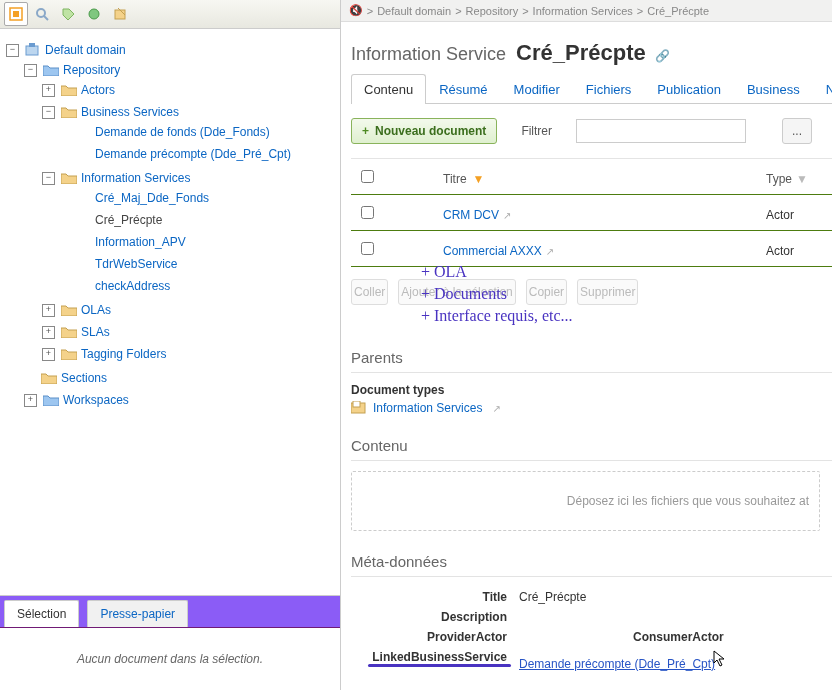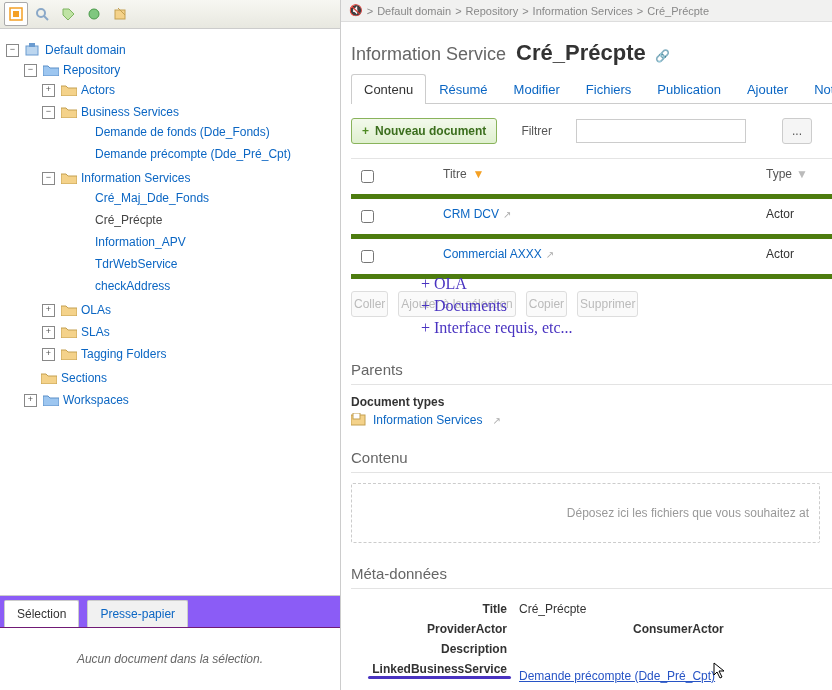--- a/index.html
+++ b/index.html
@@ -37,21 +37,21 @@
 .tabs{display:flex;border-bottom:1px solid #ccc}
 .tab{padding:7px 12px;border:1px solid transparent;border-bottom:none;font-size:13px;color:#0b66c3;cursor:pointer;margin-bottom:-1px}
 .tab.active{border-color:#ccc;background:#fff;border-radius:3px 3px 0 0;color:#333}
 .actionrow{display:flex;align-items:center;gap:24px;padding:14px 0}
 .btn-new{border:1px solid #89b35b;background:linear-gradient(#f3f9ec,#dff0cf);color:#3b6e1d;padding:5px 10px;border-radius:3px;cursor:pointer;display:flex;align-items:center;gap:6px;font-weight:bold}
 .plus-g{color:#4d8a22;font-weight:bold}
 .filterlbl{color:#555}
 .filter-input{border:1px solid #ccc;height:22px;width:160px;padding:0 4px}
 .btn-more{border:1px solid #ccc;background:#f5f5f5;border-radius:3px;height:24px;width:28px;margin-left:12px;cursor:pointer;display:flex;align-items:center;justify-content:center;color:#555}
 .table{width:100%;border-top:1px solid #e4e4e4}
-.table .thead,.table .trow{display:flex;align-items:flex-start;border-bottom:5px solid #4d7c0f}
+.table .thead,.table .trow{display:flex;align-items:flex-end;border-bottom:1px solid #4d7c0f}
 .table .thead{color:#555}
 .table .cell{padding:8px 6px}
 .cell.ck{width:36px}
 .cell.ico{width:26px}
 .cell.title{flex:1}
 .cell.type{width:60px;text-align:left}
 .table a.link{color:#0b66c3;text-decoration:none;cursor:pointer}
 .ext{color:#aaa;font-size:10px;margin-left:4px}
 .sort{color:#f4a024;margin-left:6px}
 .actions{display:flex;gap:10px;padding:12px 0}
@@ -308,21 +308,21 @@
         <span class="title">Cré_Précpte</span>
         <span class="link-icon">🔗</span>
       </div>
 
       <div class="tabs">
         <div class="tab active">Contenu</div>
         <div class="tab">Résumé</div>
         <div class="tab">Modifier</div>
         <div class="tab">Fichiers</div>
         <div class="tab">Publication</div>
-        <div class="tab">Ajouter</div>
+        <div class="tab">Business</div>
         <div class="tab">Notifications</div>
       </div>
 
       <div class="actionrow">
         <div class="btn-new">
             <span class="plus-g">+</span>
             <span>Nouveau document</span>
           </div>
         <span class="filterlbl">Filtrer</span>
         <input class="filter-input" style="">
@@ -384,26 +384,26 @@
       <div class="section-h">Méta-données</div>
       <hr class="hr">
       <div class="meta">
         <table>
           <tbody>
               <tr>
                 <td class="k">Title</td>
                 <td>Cré_Précpte</td>
               </tr>
           <tr>
+                <td class="k">Description</td>
+                <td></td>
+              </tr>
+          <tr>
                 <td class="k">ProviderActor</td>
                 <td style="font-weight:bold;text-align:left;padding-left:120px">ConsumerActor</td>
-              </tr>
-          <tr>
-                <td class="k">Description</td>
-                <td></td>
               </tr>
           <tr>
                 <td class="k"><span class="underline-ann">LinkedBusinessService</span></td>
                 <td><a>Demande précompte (Dde_Pré_Cpt)</a><span class="cursor-ann"><svg width="14" height="18">
                       <path d="M1 1 L1 13 L4 10 L7 16 L9 15 L6 9 L11 9 Z" fill="#fff" stroke="#000"></path>
                     </svg></span></td>
               </tr>
         </tbody>
           </table>
       </div>

